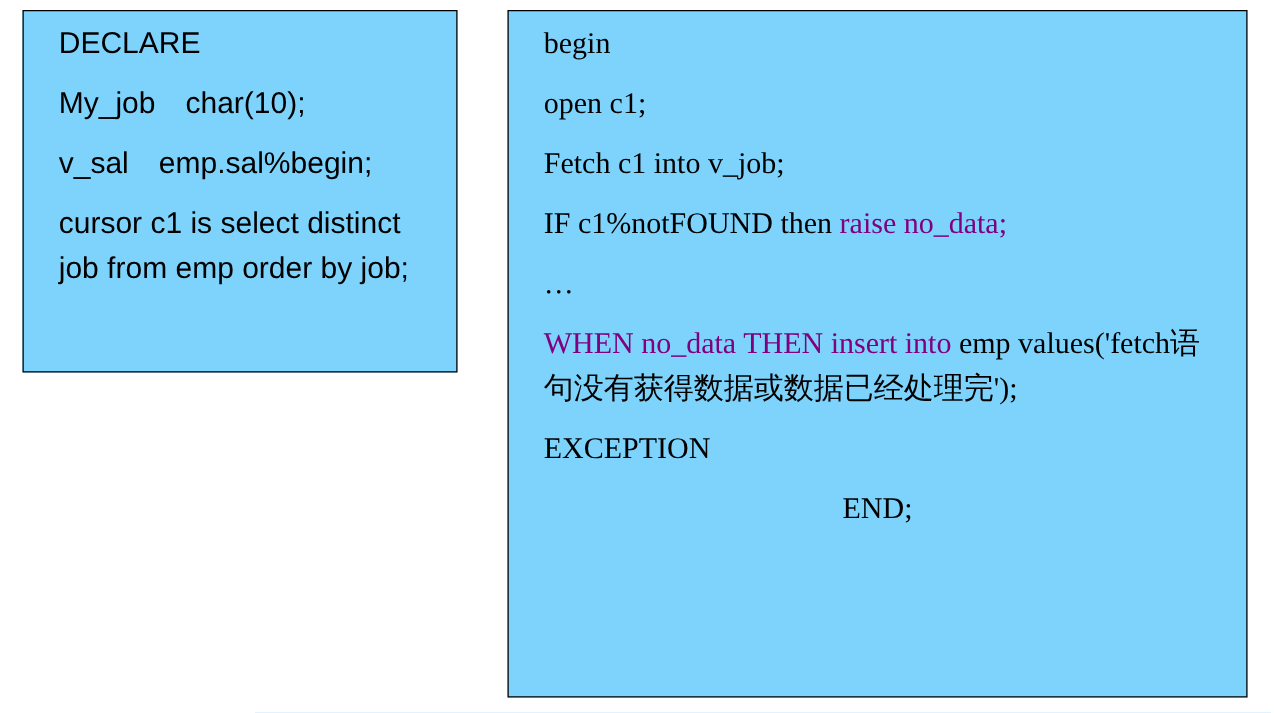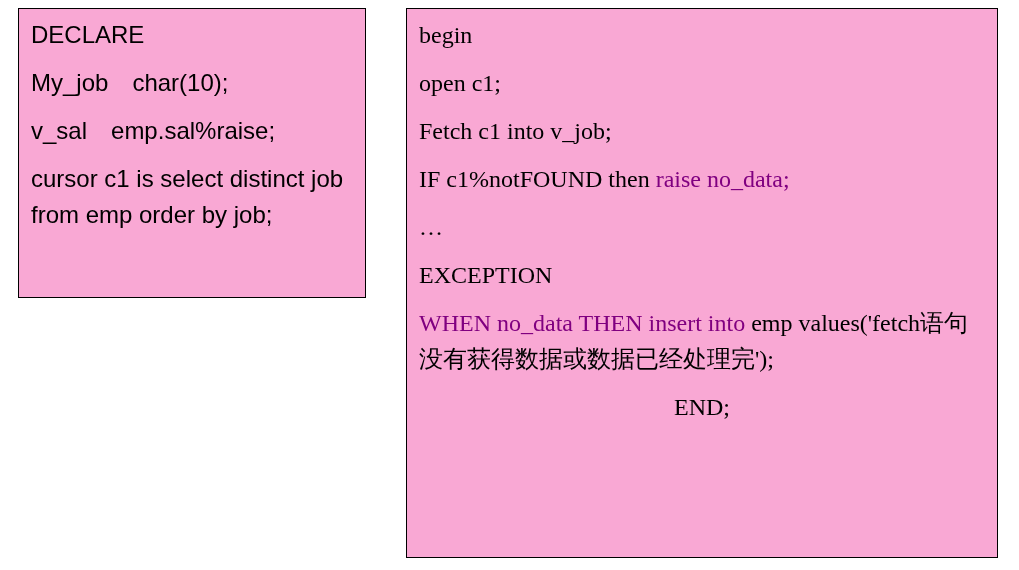--- a/index.html
+++ b/index.html
@@ -13,22 +13,22 @@
     color: #000000;
   }
   .container {
     position: relative;
     width: 1019px;
     height: 570px;
   }
   .box {
     position: absolute;
     border: 1.5px solid #000000;
-    background: #f9a8d4;
-    padding: 8px 12px;
+    background: #7dd3fc;
+    padding: 8px 28px;
     box-sizing: border-box;
     line-height: 1.5;
   }
   .box-left {
     left: 18px;
     top: 8px;
     width: 348px;
     height: 290px;
   }
   .box-right {
@@ -53,33 +53,33 @@
 <body>
 
 <div class="container">
 
   <div class="box box-left">
     <div class="line">DECLARE</div>
     <div class="line">
       <span>My_job</span><span class="gap"></span><span>char(10);</span>
     </div>
     <div class="line">
-      <span>v_sal</span><span class="gap"></span><span>emp.sal%raise;</span>
+      <span>v_sal</span><span class="gap"></span><span>emp.sal%begin;</span>
     </div>
     <div class="line" style="margin-bottom:12px;">cursor c1 is select distinct job from emp    order by job;</div>
   </div>
 
   <div class="box box-right">
     <div class="line">begin</div>
     <div class="line">open c1;</div>
     <div class="line">Fetch c1 into v_job;</div>
     <div class="line">
       <span>IF c1%notFOUND then </span><span class="purple">raise no_data;</span>
     </div>
     <div class="line">…</div>
-    <div class="line">EXCEPTION</div>
     <div class="line">
       <span class="purple">WHEN no_data  THEN insert into</span><span> emp values('fetch语句没有获得数据或数据已经处理完');</span>
     </div>
+    <div class="line">EXCEPTION</div>
     <div class="line" style="margin-bottom:0;text-align:center;">END;</div>
   </div>
 
 </div>
 
 </body></html>

